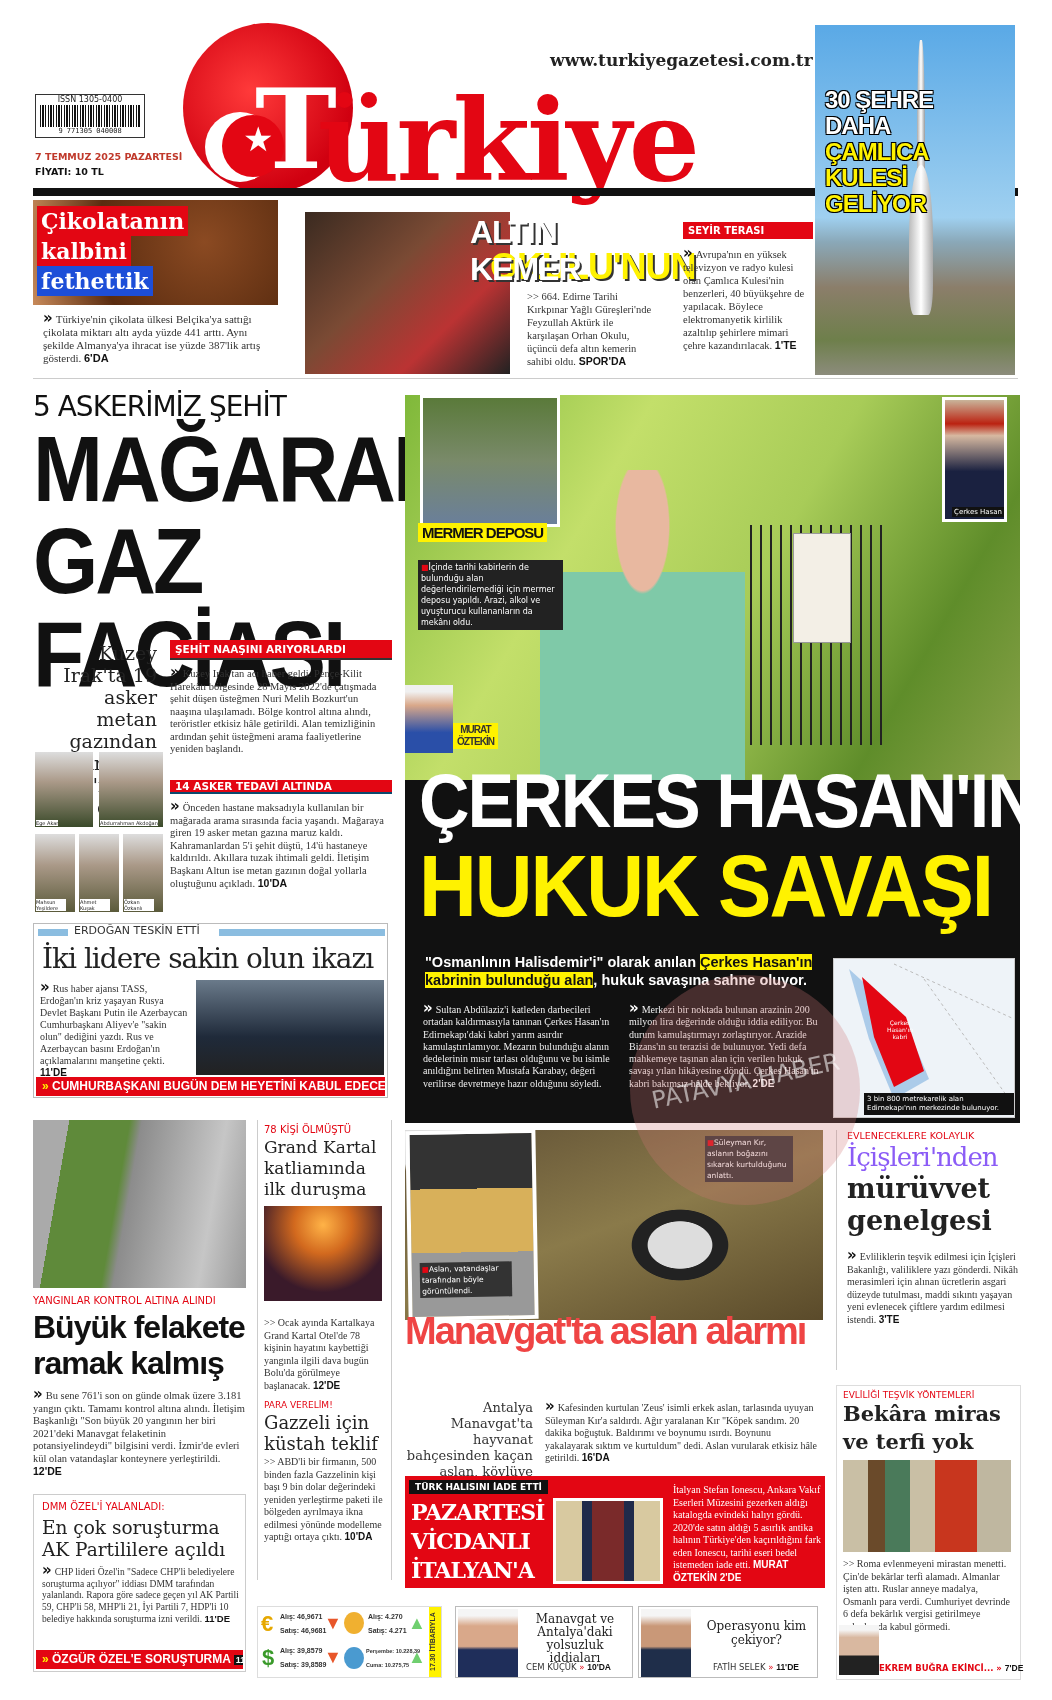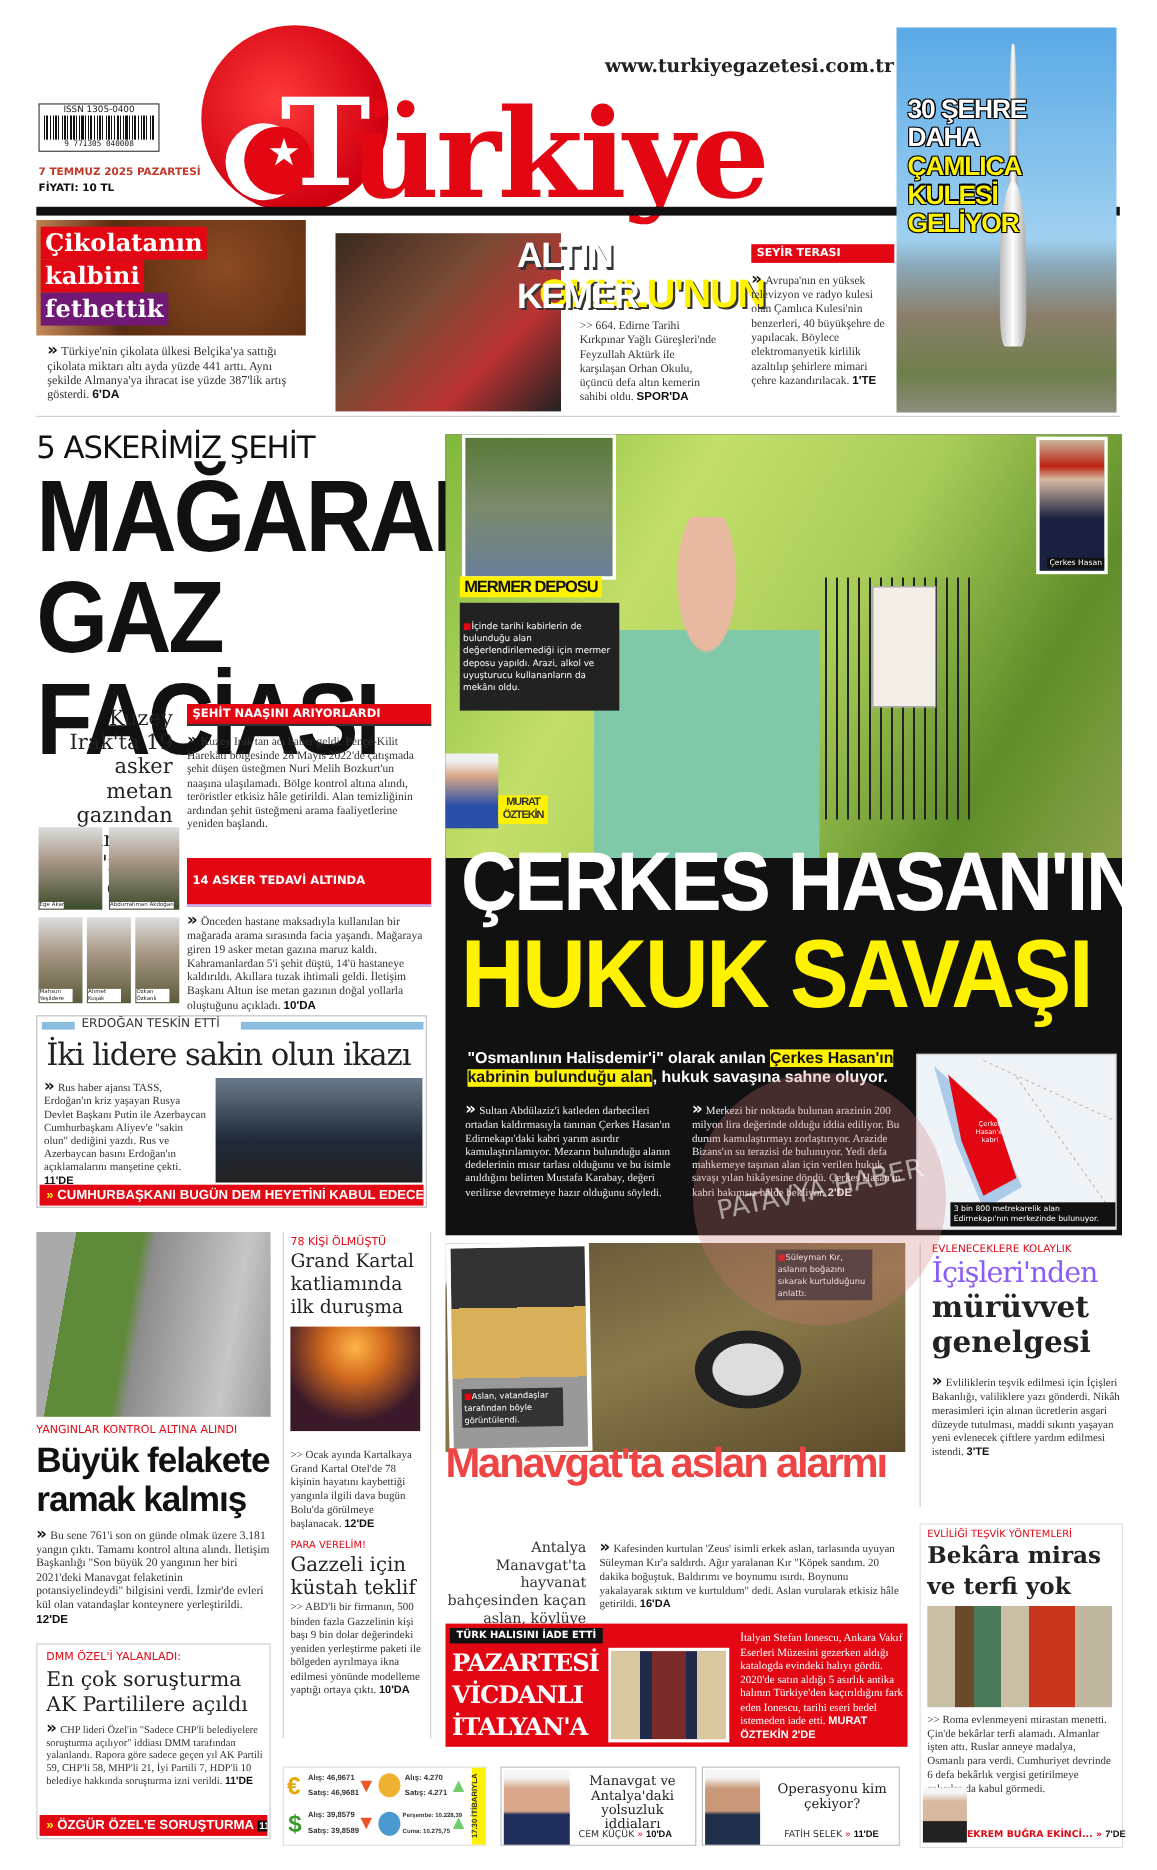--- a/index.html
+++ b/index.html
@@ -54,21 +54,21 @@
     <div style="color:#fff200">KULESİ</div>
     <div style="color:#fff200">GELİYOR</div>
   </div>
 </div>
 
 <div class="abs" style="left:33px;top:200px;width:245px;height:172px">
   <div class="photo" style="left:0;top:0;width:245px;height:105px;background:radial-gradient(circle at 70% 40%,#8b4a22,#5a2c10 60%,#c88a5a)"></div>
   <div class="abs" style="left:4px;top:6px;font-family:'DejaVu Serif',serif;font-weight:bold;font-size:22px;line-height:30px">
     <div style="background:#e30613;color:#fff;display:inline-block;padding:0 4px">Çikolatanın</div><br>
     <div style="background:#e30613;color:#fff;display:inline-block;padding:0 4px">kalbini</div><br>
-    <div style="background:#701a75;color:#fff;display:inline-block;padding:0 4px">fethettik</div>
+    <div style="background:#1d4ed8;color:#fff;display:inline-block;padding:0 4px">fethettik</div>
   </div>
   <div class="abs body-text" style="left:10px;top:112px;width:230px"><span class="quot">»</span><span>Türkiye'nin çikolata ülkesi Belçika'ya sattığı çikolata miktarı altı ayda yüzde 441 arttı. Aynı şekilde Almanya'ya ihracat ise yüzde 387'lik artış gösterdi.</span> <span class="ref">6'DA</span></div>
 </div>
 
 <div class="abs" style="left:305px;top:212px;width:360px;height:162px">
   <div class="photo" style="left:0;top:0;width:205px;height:162px;background:linear-gradient(135deg,#3a2a20,#7a4a34 40%,#b33 70%,#222)"></div>
   <div class="abs cond" style="left:185px;top:34px;font-size:36px;color:#fff200;text-shadow:2px 2px 0 #333">OKULU'NUN</div>
   <div class="abs cond" style="left:165px;top:2px;font-size:32px;color:#fff;text-shadow:2px 2px 0 #333">ALTIN KEMER</div>
   <div class="abs body-text" style="left:222px;top:78px;width:128px;font-size:10.5px"><span>&gt;&gt; 664. Edirne Tarihi Kırkpınar Yağlı Güreşleri'nde Feyzullah Aktürk ile karşılaşan Orhan Okulu, üçüncü defa altın kemerin sahibi oldu.</span> <span class="ref">SPOR'DA</span></div>
 </div>
@@ -100,21 +100,21 @@
       </div>
     <div class="photo" style="left:88px;top:82px;width:40px;height:78px;background:linear-gradient(#ddd,#a98 40%,#5a5a3a)">
         <span style="position:absolute;bottom:1px;left:1px;font-size:5px;background:#fff;font-family:'DejaVu Sans',sans-serif;width:30px">Özkan Özkanlı</span>
       </div>
   </div>
   <div class="abs" style="left:137px;top:250px;width:222px">
     <div class="redbar" style="font-size:10.5px;padding:3px 5px;border-bottom:2px solid #333">ŞEHİT NAAŞINI ARIYORLARDI</div>
     <div class="body-text" style="margin-top:6px;font-size:10.5px;line-height:12.5px"><span class="quot">»</span><span>Kuzey Irak'tan acı haber geldi. Pençe-Kilit Harekâtı bölgesinde 28 Mayıs 2022'de çatışmada şehit düşen üsteğmen Nuri Melih Bozkurt'un naaşına ulaşılamadı. Bölge kontrol altına alındı, teröristler etkisiz hâle getirildi. Alan temizliğinin ardından şehit üsteğmeni arama faaliyetlerine yeniden başlandı.</span></div>
   </div>
   <div class="abs" style="left:137px;top:390px;width:222px">
-    <div class="redbar" style="font-size:10.5px;padding:15px 5px;border-bottom:2px solid #c4b5fd">14 ASKER TEDAVİ ALTINDA</div>
+    <div class="redbar" style="font-size:10.5px;padding:0 5px;border-bottom:2px solid #0c4a6e">14 ASKER TEDAVİ ALTINDA</div>
     <div class="body-text" style="margin-top:6px;font-size:10.5px;line-height:12.5px"><span class="quot">»</span><span>Önceden hastane maksadıyla kullanılan bir mağarada arama sırasında facia yaşandı. Mağaraya giren 19 asker metan gazına maruz kaldı. Kahramanlardan 5'i şehit düştü, 14'ü hastaneye kaldırıldı. Akıllara tuzak ihtimali geldi. İletişim Başkanı Altun ise metan gazının doğal yollarla oluştuğunu açıkladı.</span> <span class="ref">10'DA</span></div>
   </div>
 </div>
 
 <div class="abs" style="left:33px;top:923px;width:355px;height:175px;border:1px solid #bbb">
   <div class="abs" style="left:4px;top:5px;width:30px;height:7px;background:#8bbde0"></div>
   <div class="abs sans" style="left:40px;top:0;font-size:11px;color:#333">ERDOĞAN TESKİN ETTİ</div>
   <div class="abs" style="left:185px;top:5px;width:166px;height:7px;background:#8bbde0"></div>
   <div class="abs ser" style="left:8px;top:18px;font-size:28px;color:#222;letter-spacing:-1px">İki lidere sakin olun ikazı</div>
   <div class="abs body-text" style="left:6px;top:57px;width:150px;font-size:10px;line-height:12px"><span class="quot">»</span><span>Rus haber ajansı TASS, Erdoğan'ın kriz yaşayan Rusya Devlet Başkanı Putin ile Azerbaycan Cumhurbaşkanı Aliyev'e "sakin olun" dediğini yazdı. Rus ve Azerbaycan basını Erdoğan'ın açıklamalarını manşetine çekti.</span> <span class="ref">11'DE</span></div>
@@ -126,21 +126,21 @@
 
 <div class="abs" style="left:405px;top:395px;width:615px;height:728px;background:#111">
   <div class="photo" style="left:0;top:0;width:615px;height:385px;background:linear-gradient(120deg,#7fb83a,#c3df6a 30%,#a8cc58 55%,#5f8d2a 80%,#8aa24a)">
     <div class="abs" style="left:135px;top:75px;width:205px;height:310px;background:radial-gradient(ellipse at 50% 18%,#e8b8a0 0 18%,transparent 19%),linear-gradient(180deg,transparent 0 33%,#7fc9a8 33%)"></div>
     <div class="abs" style="left:345px;top:130px;width:140px;height:220px;background:repeating-linear-gradient(90deg,#222 0 2px,transparent 2px 10px)"></div>
     <div class="abs" style="left:388px;top:138px;width:58px;height:110px;background:#f3efe6;border:1px solid #999"></div>
   </div>
   <div class="photo" style="left:15px;top:0;width:140px;height:132px;border:3px solid #fff;background:linear-gradient(180deg,#5a7a3a,#7a8a6a 50%,#6a7f9a)"></div>
   <div class="abs" style="left:13px;top:128px;width:145px">
     <div class="cond" style="display:inline-block;background:#fff200;color:#111;font-size:15px;padding:1px 4px">MERMER DEPOSU</div>
-    <div style="background:#222;color:#fff;font-family:'DejaVu Sans',sans-serif;font-size:8px;line-height:11px;padding:16px 3px;margin-top:5px"><span style="color:#e30613">■</span><span>İçinde tarihi kabirlerin de bulunduğu alan değerlendirilemediği için mermer deposu yapıldı. Arazi, alkol ve uyuşturucu kullananların da mekânı oldu.</span></div>
+    <div style="background:#222;color:#fff;font-family:'DejaVu Sans',sans-serif;font-size:8px;line-height:11px;padding:2px 3px;margin-top:18px"><span style="color:#e30613">■</span><span>İçinde tarihi kabirlerin de bulunduğu alan değerlendirilemediği için mermer deposu yapıldı. Arazi, alkol ve uyuşturucu kullananların da mekânı oldu.</span></div>
   </div>
   <div class="photo" style="left:537px;top:2px;width:65px;height:125px;border:3px solid #fff;background:linear-gradient(180deg,#c9b49a,#b21 20%,#d7b9a1 30%,#1a2140 60%)">
     <div class="abs" style="right:0;bottom:2px;background:#111;color:#fff;font-size:7px;padding:1px 2px;font-family:'DejaVu Sans',sans-serif">Çerkes Hasan</div>
   </div>
   <div class="photo" style="left:0;top:290px;width:48px;height:68px;background:linear-gradient(180deg,#f0f0f0 0 10%,#d9a88a 30%,#2a4fa8 70%)"></div>
   <div class="abs cond" style="left:48px;top:328px;background:#fff200;color:#333;font-size:10px;line-height:12px;padding:1px 4px;text-align:center">
     <div>MURAT</div>
     <div>ÖZTEKİN</div>
   </div>
   <div class="abs cond" style="left:14px;top:368px;font-size:70px;line-height:76px;color:#fff;transform:scaleY(1.08);letter-spacing:-2px;white-space:nowrap">ÇERKES HASAN'IN</div>

